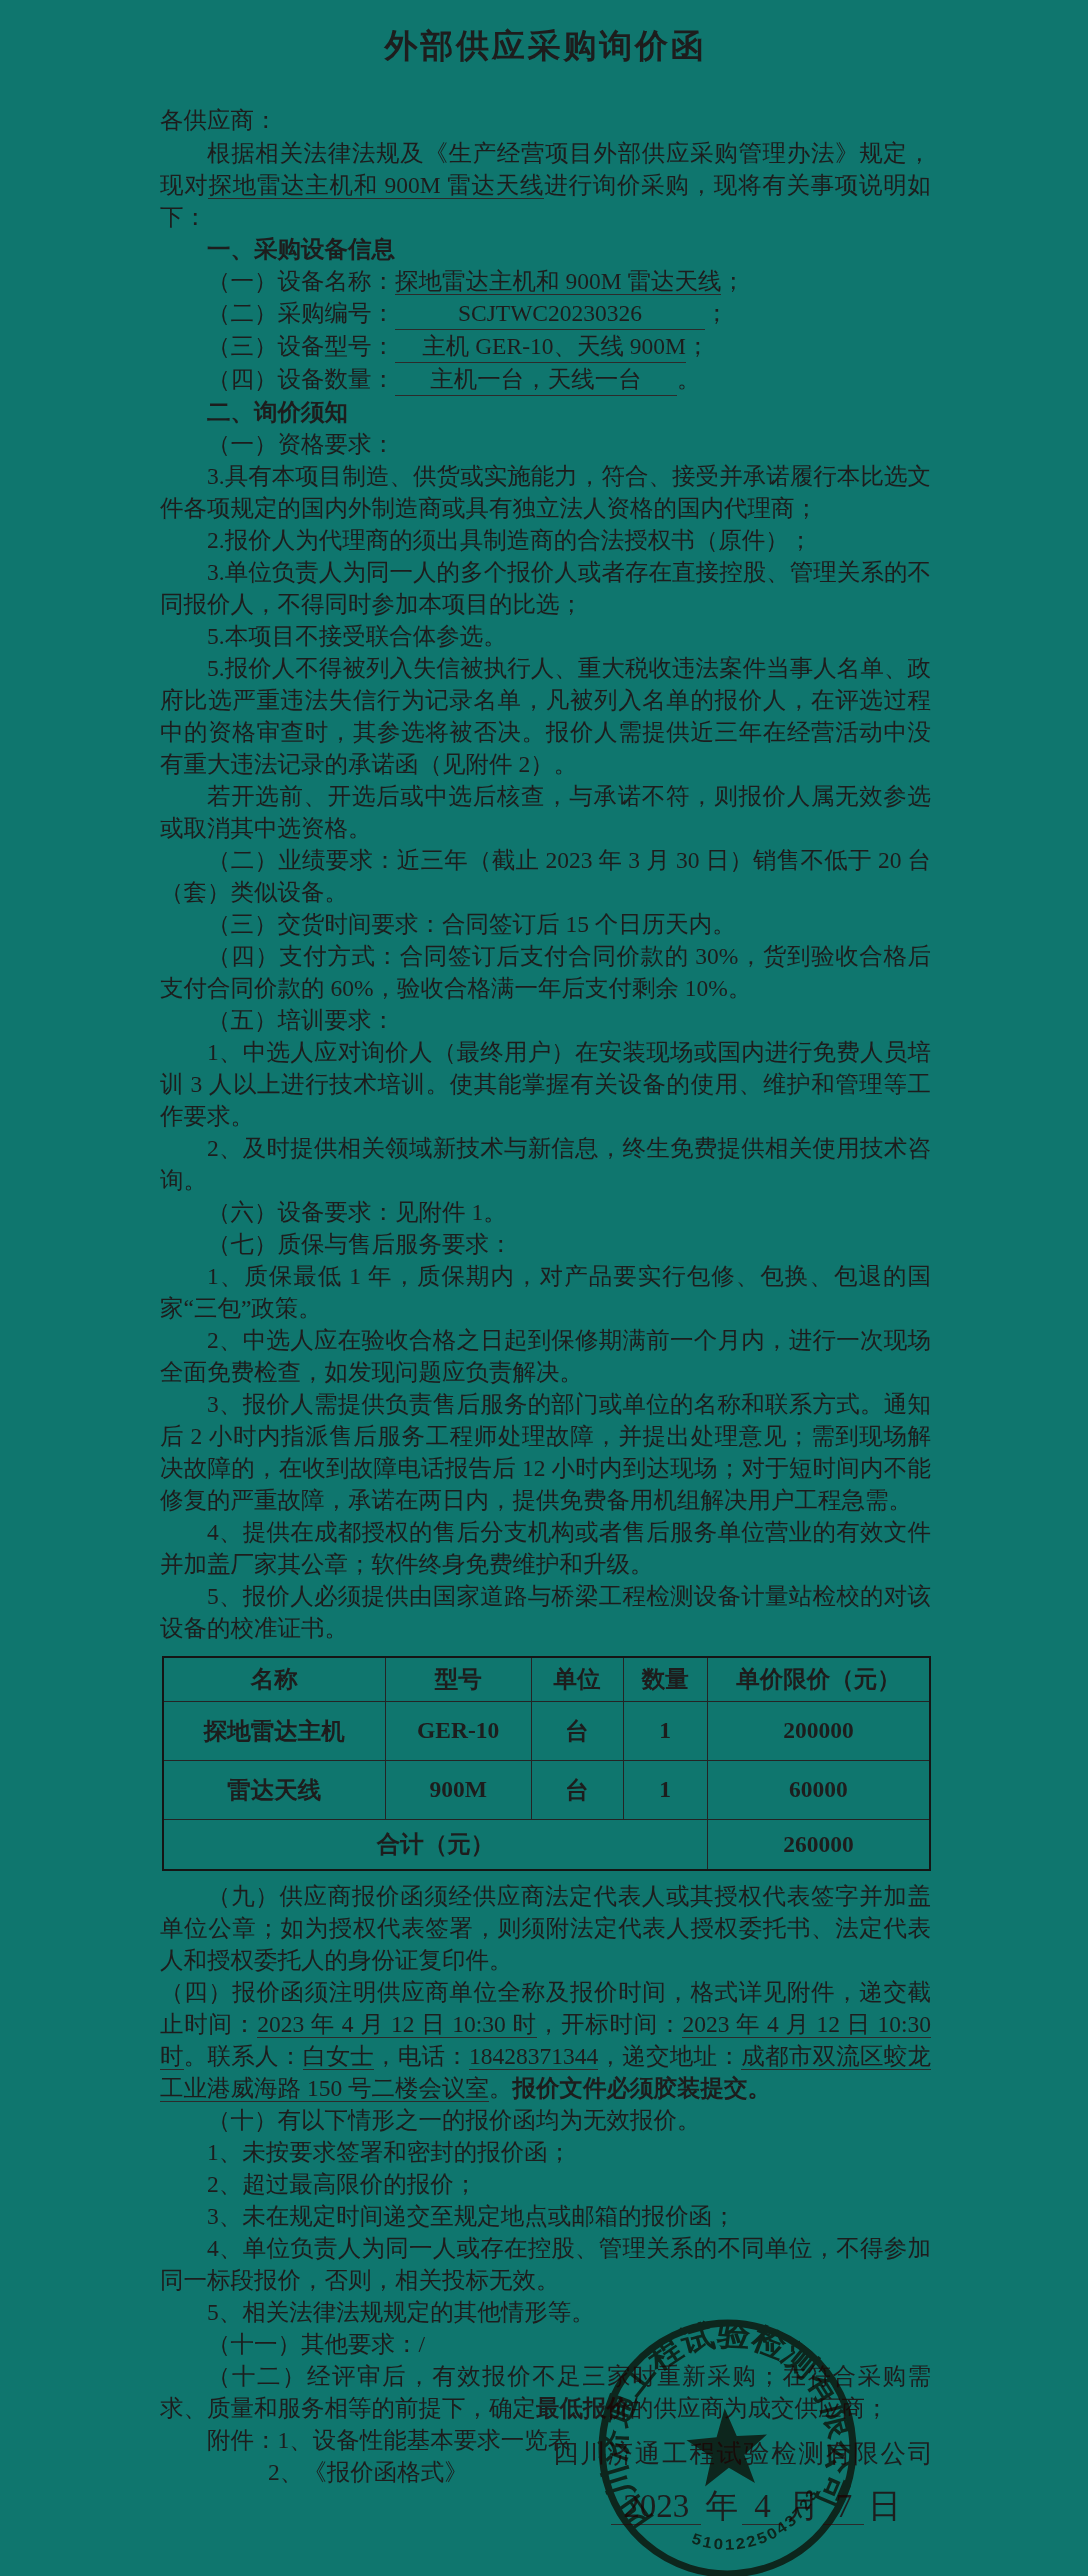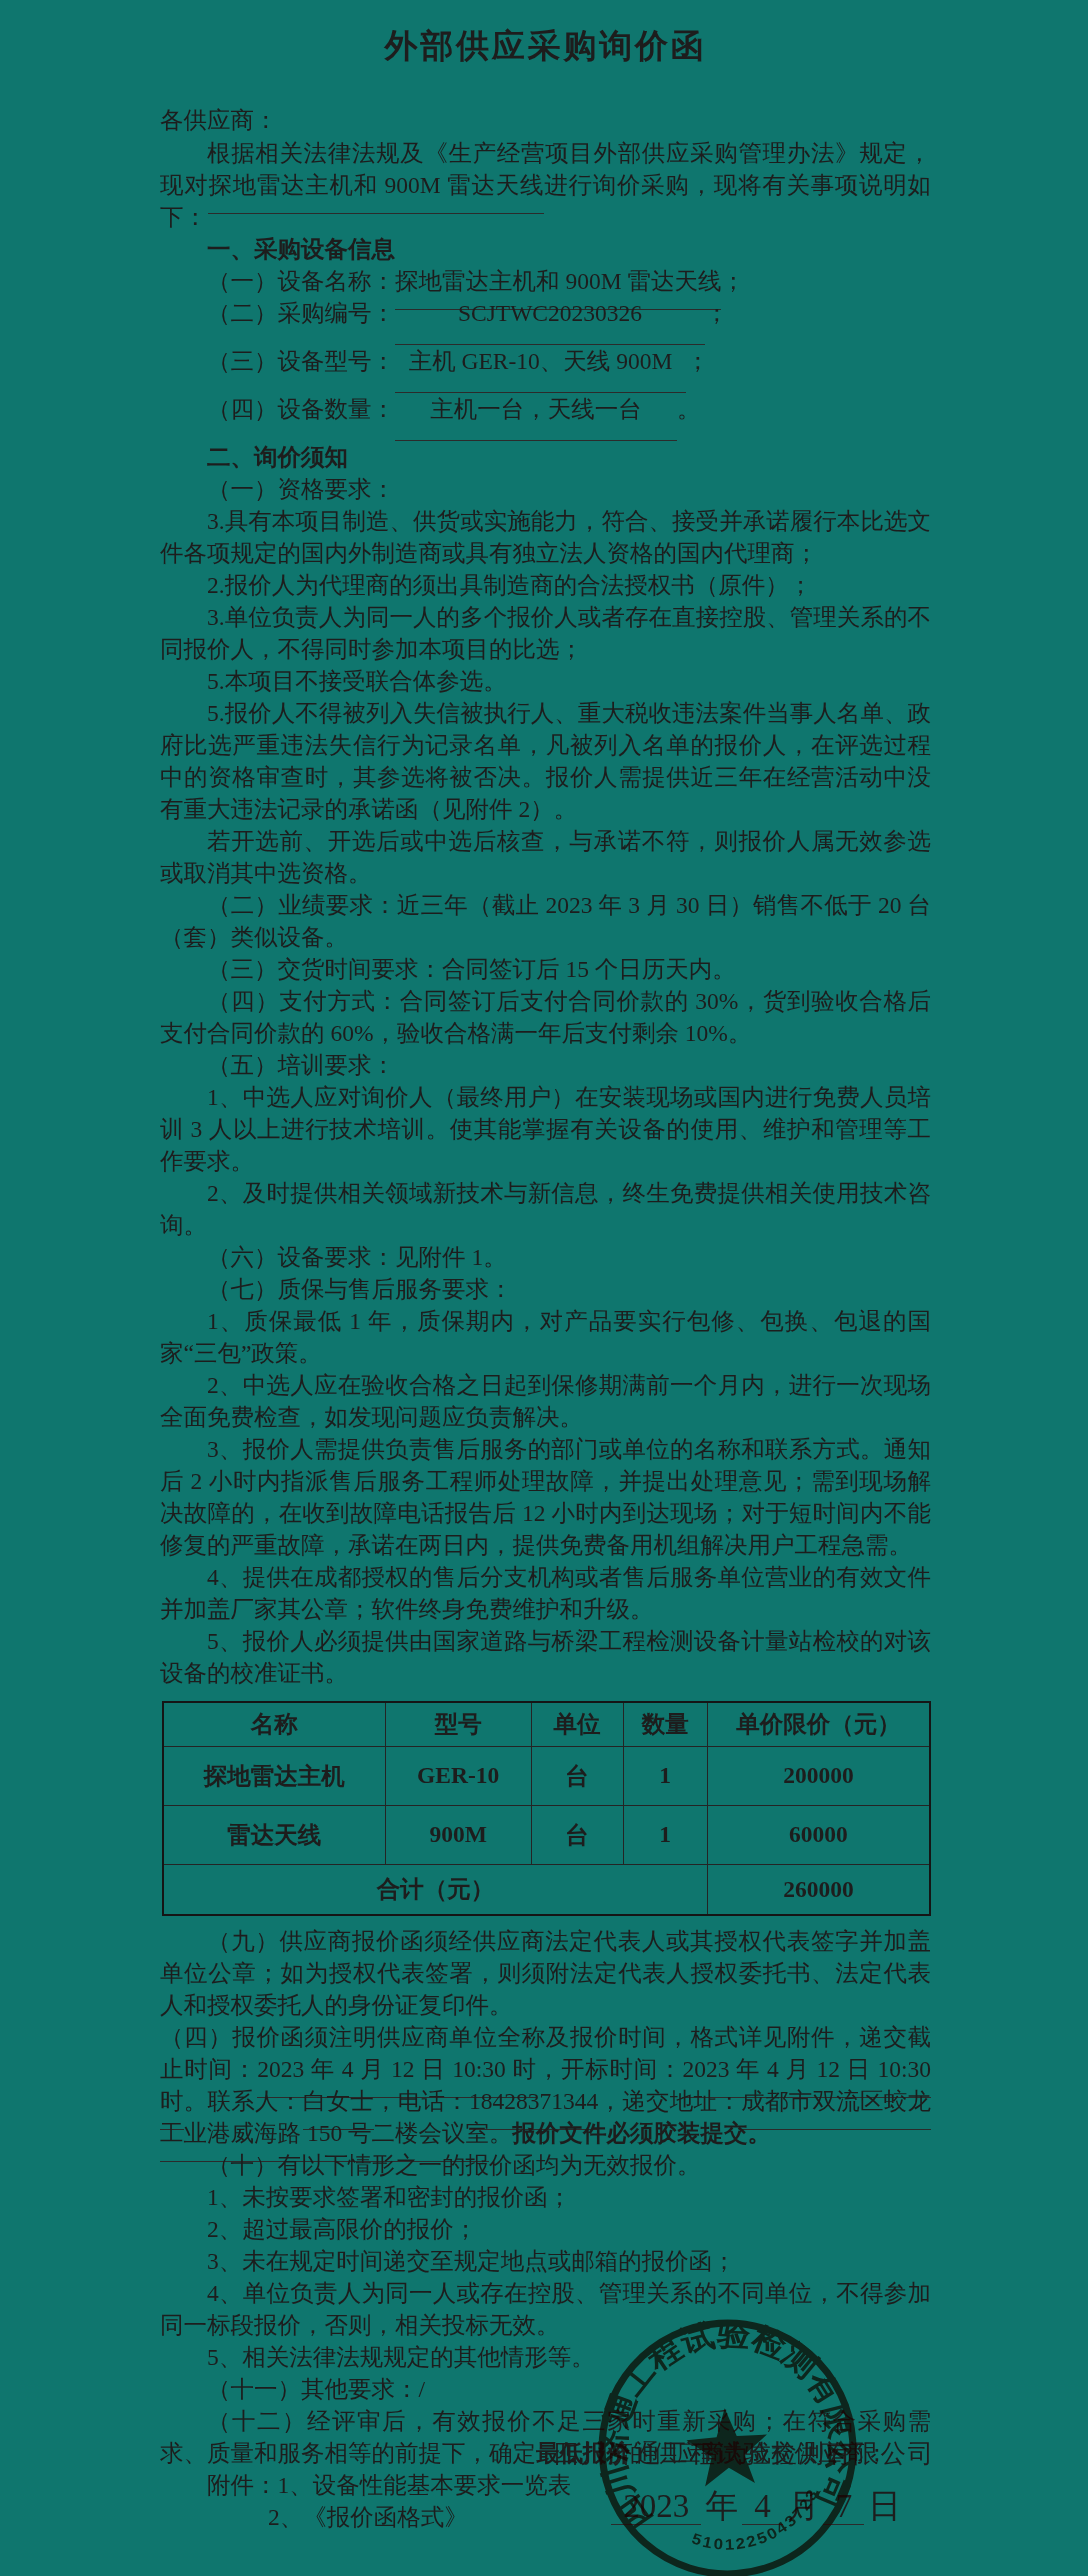--- a/index.html
+++ b/index.html
@@ -5,21 +5,21 @@
   html,body{margin:0;padding:0;background:#e8e8e6;}
   .page{position:relative;width:1089px;height:2576px;margin:0 auto;background:#0f766e;
         font-family:"Liberation Serif","DejaVu Serif",serif;color:#1d1d1d;overflow:hidden;}
   .content{padding:9.4px 158px 0 160px;}
   .doc-title{text-align:center;font-size:33px;font-weight:700;letter-spacing:2.8px;margin:15px 0 34px;}
   .salutation{font-size:23.5px;line-height:34px;margin:0;}
   .para{font-size:23.5px;line-height:32px;text-align:justify;margin:0;text-indent:2em;}
   .para.noindent{text-indent:0;}
   .para.wide{text-indent:4.6em;}
   .run{}
-  .u{border-bottom:1.9px solid #2b2b2b;padding-bottom:15px;}
+  .u{border-bottom:1.9px solid #2b2b2b;padding-bottom:0;}
   .b{font-weight:700;}
   .field{display:inline-block;text-indent:0;text-align:center;}
   table.price{border-collapse:collapse;width:769px;margin:11.3px 0 9.4px 1.9px;border:2.8px solid #151515;}
   table.price th,table.price td{border:1.9px solid #242424;font-size:23.5px;font-weight:700;
         text-align:center;vertical-align:middle;padding:0 3.8px;}
   table.price th{height:43px;}
   table.price td{height:58px;}
   table.price tr.total td{height:49px;}
   .sig-company{position:absolute;left:553px;top:2437px;font-size:25.4px;letter-spacing:1.9px;margin:0;}
   .sig-date{position:absolute;left:611px;top:2484px;font-size:33px;margin:0;}
@@ -37,21 +37,21 @@
 
     <h1 class="doc-title">外部供应采购询价函</h1>
 
     <p class="salutation">各供应商：</p>
 
     <div id="body1">
         <p class="para"><span class="run">根据相关法律法规及《生产经营项目外部供应采购管理办法》规定，现对</span><span class="run u">探地雷达主机和 900M 雷达天线</span><span class="run">进行询价采购，现将有关事项说明如下：</span></p>
         <p class="para"><span class="run b">一、采购设备信息</span></p>
         <p class="para"><span class="run">（一）设备名称：</span><span class="run u">探地雷达主机和 900M 雷达天线</span><span class="run">；</span></p>
         <p class="para"><span class="run">（二）采购编号：</span><span class="run u field" style="min-width: 310px;">SCJTWC20230326</span><span class="run">；</span></p>
-        <p class="para"><span class="run">（三）设备型号：</span><span class="run u field" style="min-width: 291px;">主机 GER-10、天线 900M</span><span class="run">；</span></p>
+        <p class="para"><span class="run">（三）设备型号：</span><span class="run u field" style="min-width: 291px; text-align: right;">主机 GER-10、天线 900M</span><span class="run">；</span></p>
         <p class="para"><span class="run">（四）设备数量：</span><span class="run u field" style="min-width: 282px;">主机一台，天线一台</span><span class="run">。</span></p>
         <p class="para"><span class="run b">二、询价须知</span></p>
         <p class="para"><span class="run">（一）资格要求：</span></p>
         <p class="para"><span class="run">3.具有本项目制造、供货或实施能力，符合、接受并承诺履行本比选文件各项规定的国内外制造商或具有独立法人资格的国内代理商；</span></p>
         <p class="para"><span class="run">2.报价人为代理商的须出具制造商的合法授权书（原件）；</span></p>
         <p class="para"><span class="run">3.单位负责人为同一人的多个报价人或者存在直接控股、管理关系的不同报价人，不得同时参加本项目的比选；</span></p>
         <p class="para"><span class="run">5.本项目不接受联合体参选。</span></p>
         <p class="para"><span class="run">5.报价人不得被列入失信被执行人、重大税收违法案件当事人名单、政府比选严重违法失信行为记录名单，凡被列入名单的报价人，在评选过程中的资格审查时，其参选将被否决。报价人需提供近三年在经营活动中没有重大违法记录的承诺函（见附件 2）。</span></p>
         <p class="para"><span class="run">若开选前、开选后或中选后核查，与承诺不符，则报价人属无效参选或取消其中选资格。</span></p>
         <p class="para"><span class="run">（二）业绩要求：近三年（截止 2023 年 3 月 30 日）销售不低于 20 台（套）类似设备。</span></p>

